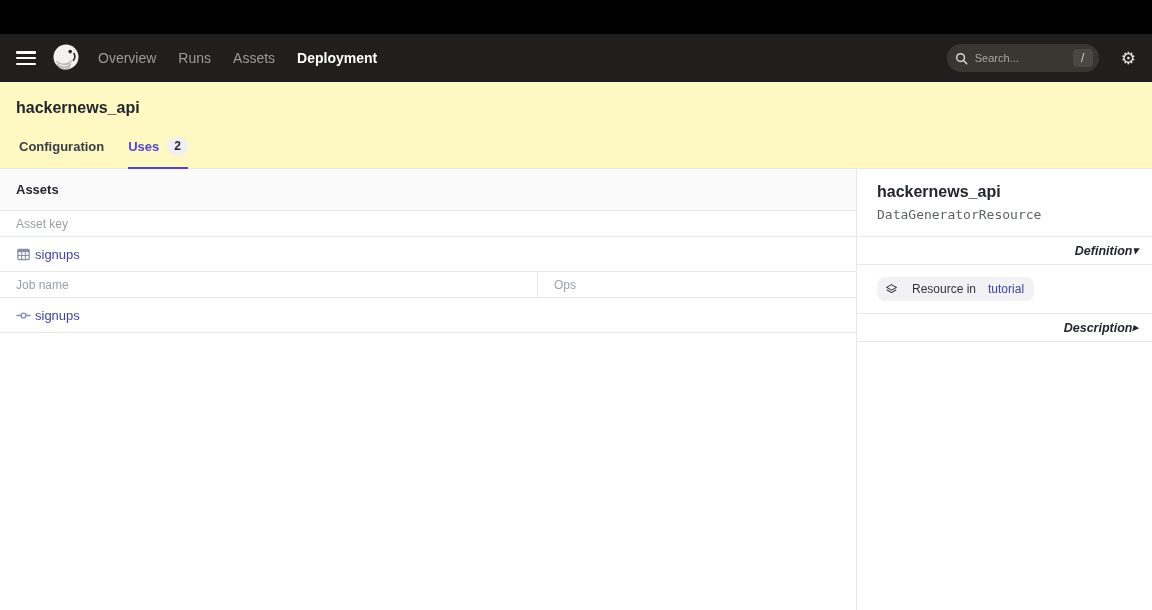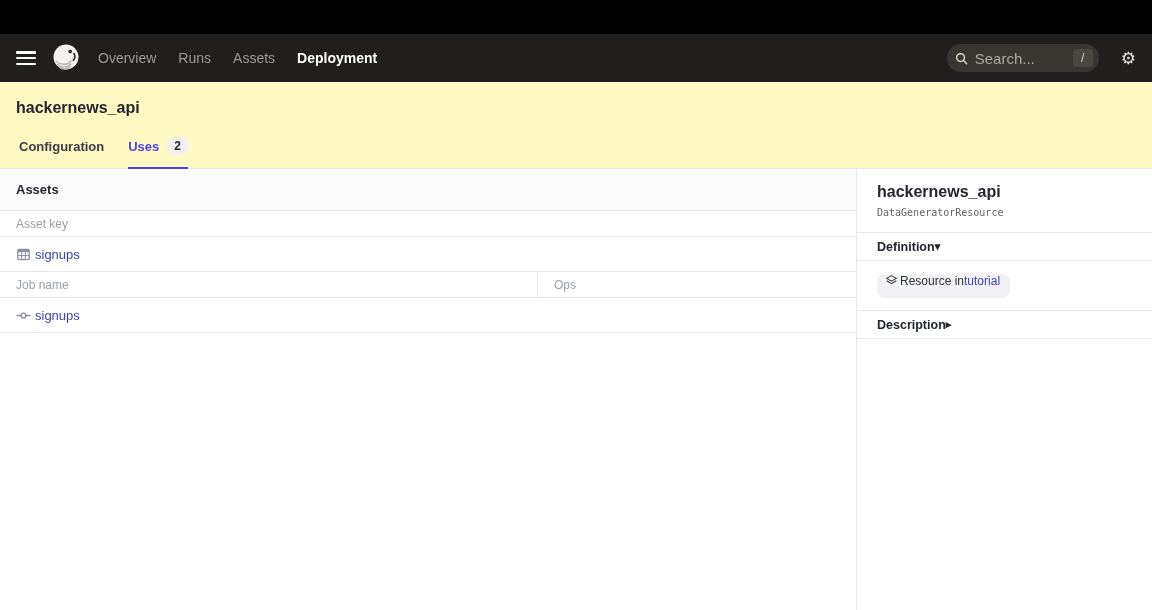--- a/index.html
+++ b/index.html
@@ -22,21 +22,21 @@
   .nav-links { display: flex; align-items: center; gap: 22px; }
   .nav-link { font-size: 14px; color: #9D9A97; cursor: pointer; }
   .nav-link.active { color: #fff; font-weight: 700; }
   .topnav-spacer { flex: 1; }
   .searchbox {
     width: 152px; height: 28px; background: #393632; border-radius: 14px;
     display: flex; align-items: center; padding: 0 6px 0 8px; margin-right: 22px;
   }
   .searchbox input {
     flex: 1; min-width: 0; background: transparent; border: none; outline: none;
-    color: #D8D5D1; font-size: 15px; font-family: "Liberation Sans", sans-serif;
+    color: #D8D5D1; font-size: 11px; font-family: "Liberation Sans", sans-serif;
   }
   .searchbox input::placeholder { color: #ABA8A4; }
   .search-icon { flex: 0 0 auto; margin-right: 7px; display: flex; }
   .slash-badge {
     flex: 0 0 auto; width: 20px; height: 18px; background: #4B4742; border-radius: 4px;
     color: #CFCCC8; font-size: 12px; display: flex; align-items: center; justify-content: center;
   }
   .gear { color: #E4E2E0; font-size: 17px; line-height: 1; cursor: pointer; }
 
   
@@ -69,32 +69,32 @@
   .data-row { height: 35px; display: flex; align-items: stretch; border-bottom: 1px solid #E7E8EA; }
   .cell { display: flex; align-items: center; gap: 4px; padding: 0 16px; }
   .col-job { flex: 0 0 538px; border-right: 1px solid #E7E8EA; }
   .col-ops { flex: 1; }
   .link { font-size: 13px; color: #3F43AC; cursor: pointer; text-decoration: none; }
   .row-icon { color: #7A7FA8; display: flex; flex: 0 0 auto; }
 
   
   .sp-head { padding: 14px 16px 14px 20px; }
   .sp-title { font-size: 16px; font-weight: 700; color: #23262D; margin-bottom: 6px; }
-  .sp-subtitle { font-family: "DejaVu Sans Mono", "Liberation Mono", monospace; font-size: 10px; color: #5F6368; }
+  .sp-subtitle { font-family: "DejaVu Sans Mono", "Liberation Mono", monospace; font-size: 13px; color: #5F6368; }
   .sp-section-header {
     height: 28px; border-top: 1px solid #E7E8EA;
-    display: flex; align-items: center; justify-content: flex-start;
+    display: flex; align-items: center; justify-content: flex-end;
     padding: 0 14px 0 20px; cursor: pointer;
-    font-size: 12.5px; font-weight: 700; color: #23262D;
+    font-size: 12.5px; font-weight: 700; color: #23262D; font-style: italic;
   }
   .sp-chevron { font-size: 11px; color: #23262D; }
   .sp-section-body { border-top: 1px solid #E7E8EA; padding: 12px 20px; }
   .sp-bottom-border { border-top: 1px solid #E7E8EA; }
   .tag {
-    display: inline-flex; align-items: flex-start; gap: 2px;
+    display: inline-flex; align-items: center; gap: 14px;
     background: #F2F2F4; border-radius: 8px; height: 24px; padding: 0 10px 0 8px;
     font-size: 12px; color: #30343A; cursor: pointer;
   }
   .tag .tag-link { color: #3F43AC; }
   .tag-icon { display: flex; color: #30343A; }
 </style>
 </head>
 <body>
 
 <div class="app">

